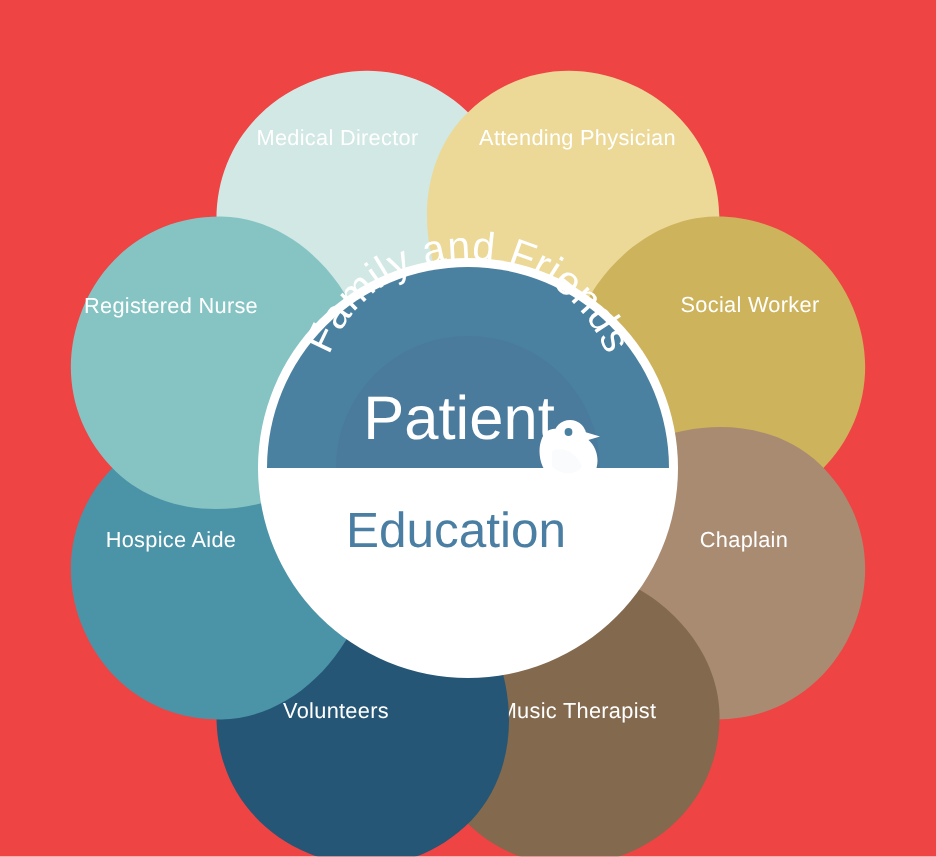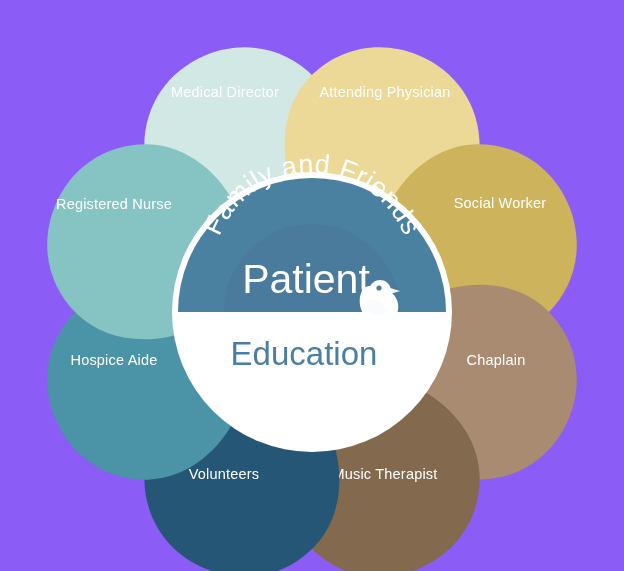--- a/index.html
+++ b/index.html
@@ -10,21 +10,21 @@
   body {
     width: 624px;
     height: 571px;
     overflow: hidden;
     font-family: "Liberation Sans", sans-serif;
   }
   #diagram-root {
     position: relative;
     width: 624px;
     height: 571px;
-    background: #8b5cf6;
+    background: #ef4444;
   }
   #flower-svg {
     position: absolute;
     left: 0;
     top: 0;
     width: 624px;
     height: 571px;
     display: block;
   }
   .petal-label {

